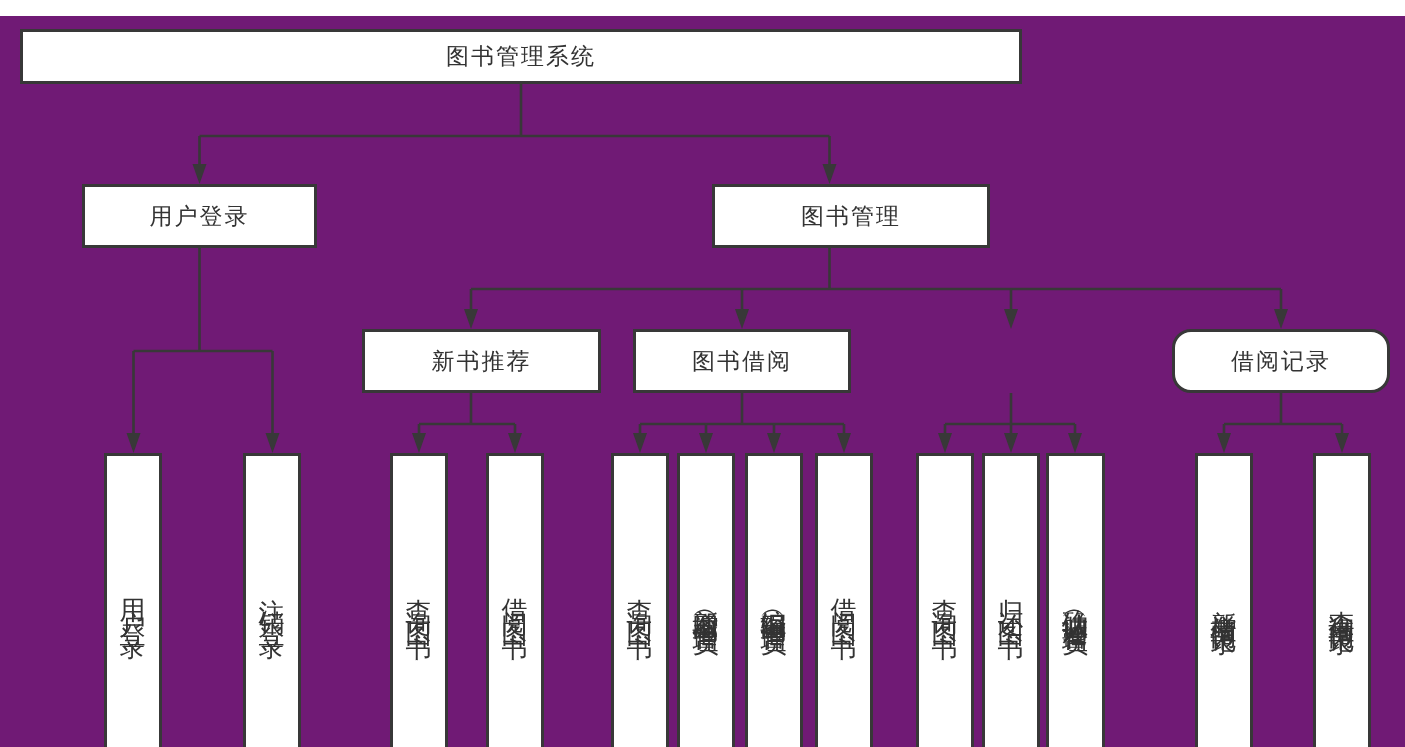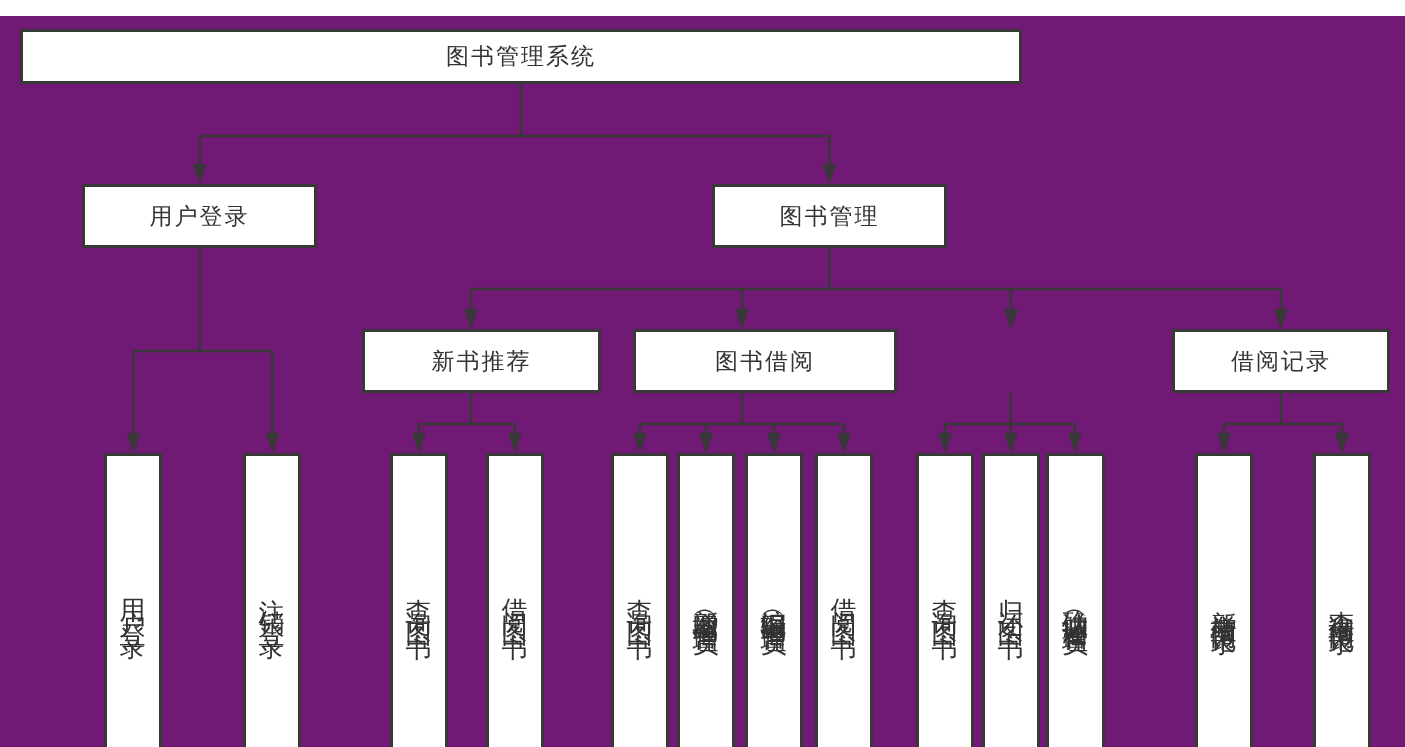--- a/index.html
+++ b/index.html
@@ -118,31 +118,31 @@
     </g>
   </svg>
 
   <div class="node hbox" style="left:20px;top:13px;width:1002px;height:55px;">
     <span>图书管理系统</span>
   </div>
 
   <div class="node hbox" style="left:82px;top:168px;width:235px;height:64px;">
     <span>用户登录</span>
   </div>
-  <div class="node hbox" style="left:712px;top:168px;width:235px;height:64px;">
+  <div class="node hbox" style="left:712px;top:168px;width:278px;height:64px;">
     <span>图书管理</span>
   </div>
 
   <div class="node hbox" style="left:362px;top:313px;width:239px;height:64px;">
     <span>新书推荐</span>
   </div>
-  <div class="node hbox" style="left:633px;top:313px;width:264px;height:64px;">
+  <div class="node hbox" style="left:633px;top:313px;width:218px;height:64px;">
     <span>图书借阅</span>
   </div>
-  <div class="node hbox" style="left:1172px;top:313px;width:218px;height:64px;">
+  <div class="node hbox" style="left:1172px;top:313px;width:218px;height:64px;border-radius:19px;">
     <span>借阅记录</span>
   </div>
 
   <div class="node vbox" style="left:104px;">
     <span>用户登录</span>
   </div>
   <div class="node vbox" style="left:243px;">
     <span>注销登录</span>
   </div>
 

